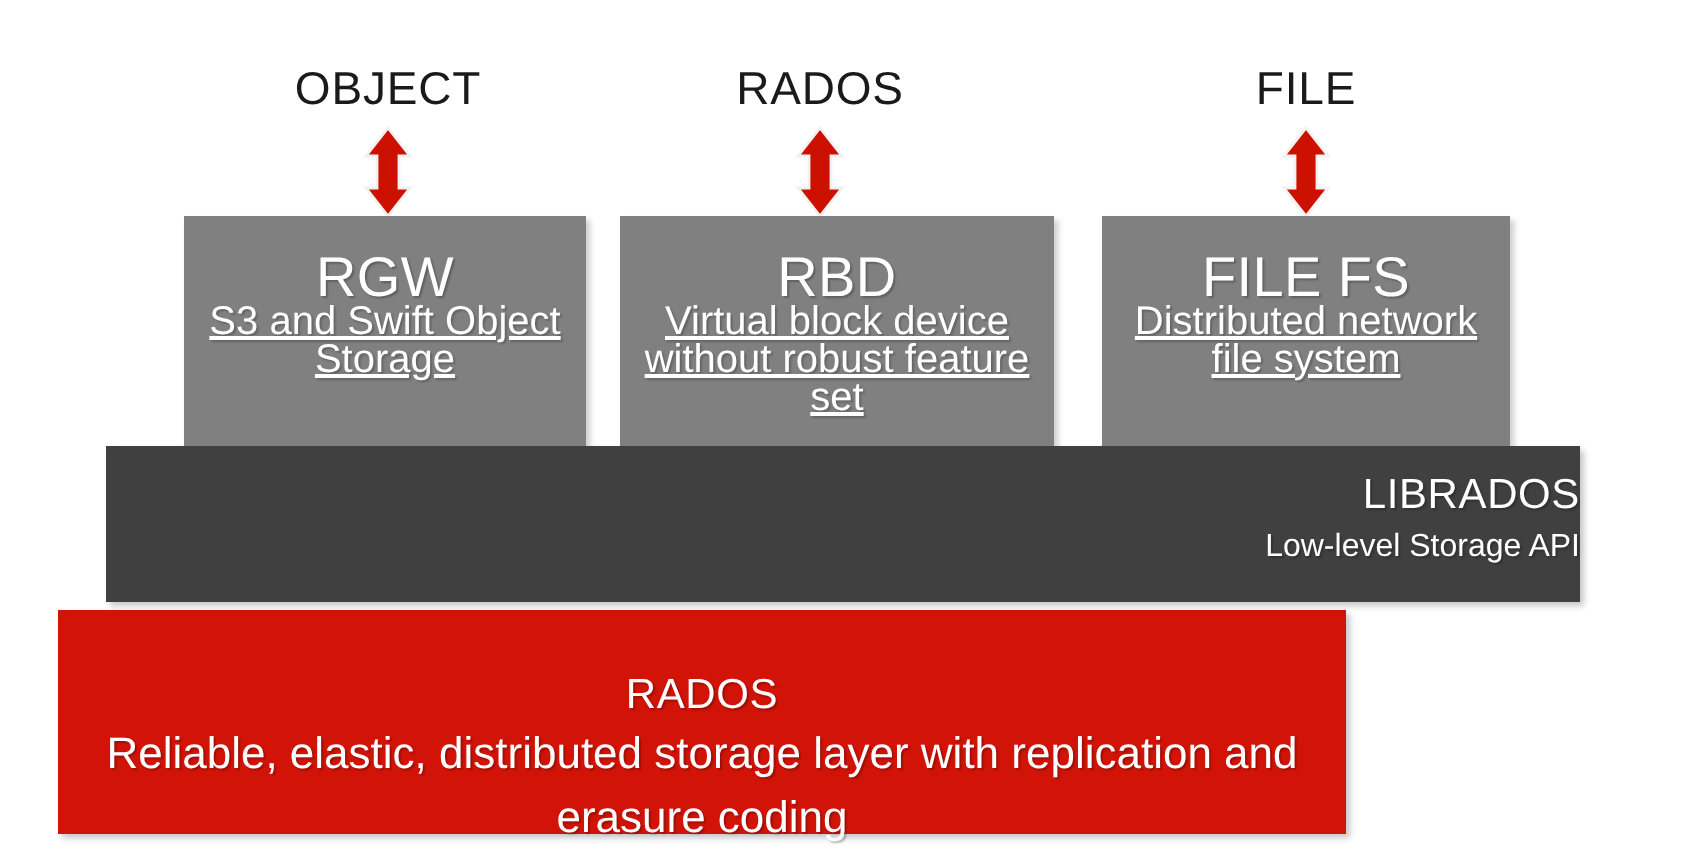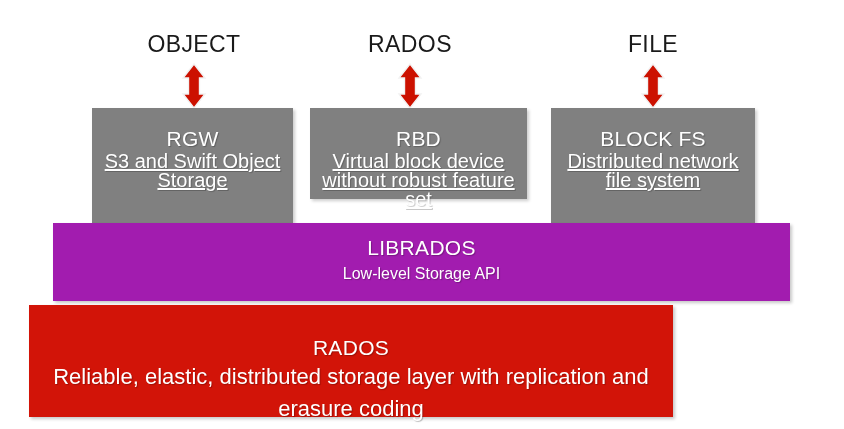--- a/index.html
+++ b/index.html
@@ -48,21 +48,21 @@
   .svc-box {
     position: absolute;
     background: #808080;
     box-shadow: 2px 2px 3px rgba(0,0,0,0.20);
     color: #ffffff;
     text-align: center;
     box-sizing: border-box;
     padding-top: 18px;
   }
   .svc-title {
-    font-size: 21px;
+    font-size: 28px;
     font-weight: 400;
     line-height: 26px;
     letter-spacing: 0.2px;
     text-shadow: 1px 1px 1px rgba(0,0,0,0.25);
   }
   .svc-desc {
     font-size: 20px;
     font-weight: 400;
     line-height: 19px;
     padding: 0 8px;
@@ -70,24 +70,24 @@
     text-decoration: underline;
   }
 
   
   #librados-band {
     position: absolute;
     left: 53px;
     top: 223px;
     width: 737px;
     height: 78px;
-    background: #a21caf;
+    background: #404040;
     box-shadow: 2px 2px 3px rgba(0,0,0,0.22);
     color: #ffffff;
-    text-align: center;
+    text-align: right;
     box-sizing: border-box;
     padding-top: 12px;
   }
   .band-title {
     font-size: 21px;
     line-height: 26px;
     letter-spacing: 0.3px;
     text-shadow: 1px 1px 1px rgba(0,0,0,0.25);
   }
   .band-sub {
@@ -145,27 +145,27 @@
     <svg viewBox="0 0 26 46" xmlns="http://www.w3.org/2000/svg">
       <polygon points="13,1 24,15 18.5,15 18.5,31 24,31 13,45 2,31 7.5,31 7.5,15 2,15" fill="#cc1100" stroke="#f2f2f2" stroke-width="1.4"></polygon>
     </svg>
   </div>
 
   <div class="svc-box" style="left:92px; top:108px; width:201px; height:115px;">
     <div class="svc-title">RGW</div>
     <div class="svc-desc">S3 and Swift Object Storage</div>
   </div>
 
-  <div class="svc-box" style="left:310px; top:108px; width:217px; height:91px;">
+  <div class="svc-box" style="left:310px; top:108px; width:217px; height:115px;">
     <div class="svc-title">RBD</div>
     <div class="svc-desc">Virtual block device without robust feature set</div>
   </div>
 
   <div class="svc-box" style="left:551px; top:108px; width:204px; height:115px;">
-    <div class="svc-title">BLOCK FS</div>
+    <div class="svc-title">FILE FS</div>
     <div class="svc-desc">Distributed network file system</div>
   </div>
 
   <div id="librados-band">
     <div class="band-title">LIBRADOS</div>
     <div class="band-sub">Low-level Storage API</div>
   </div>
 
   <div id="rados-band">
     <div class="band-title">RADOS</div>

